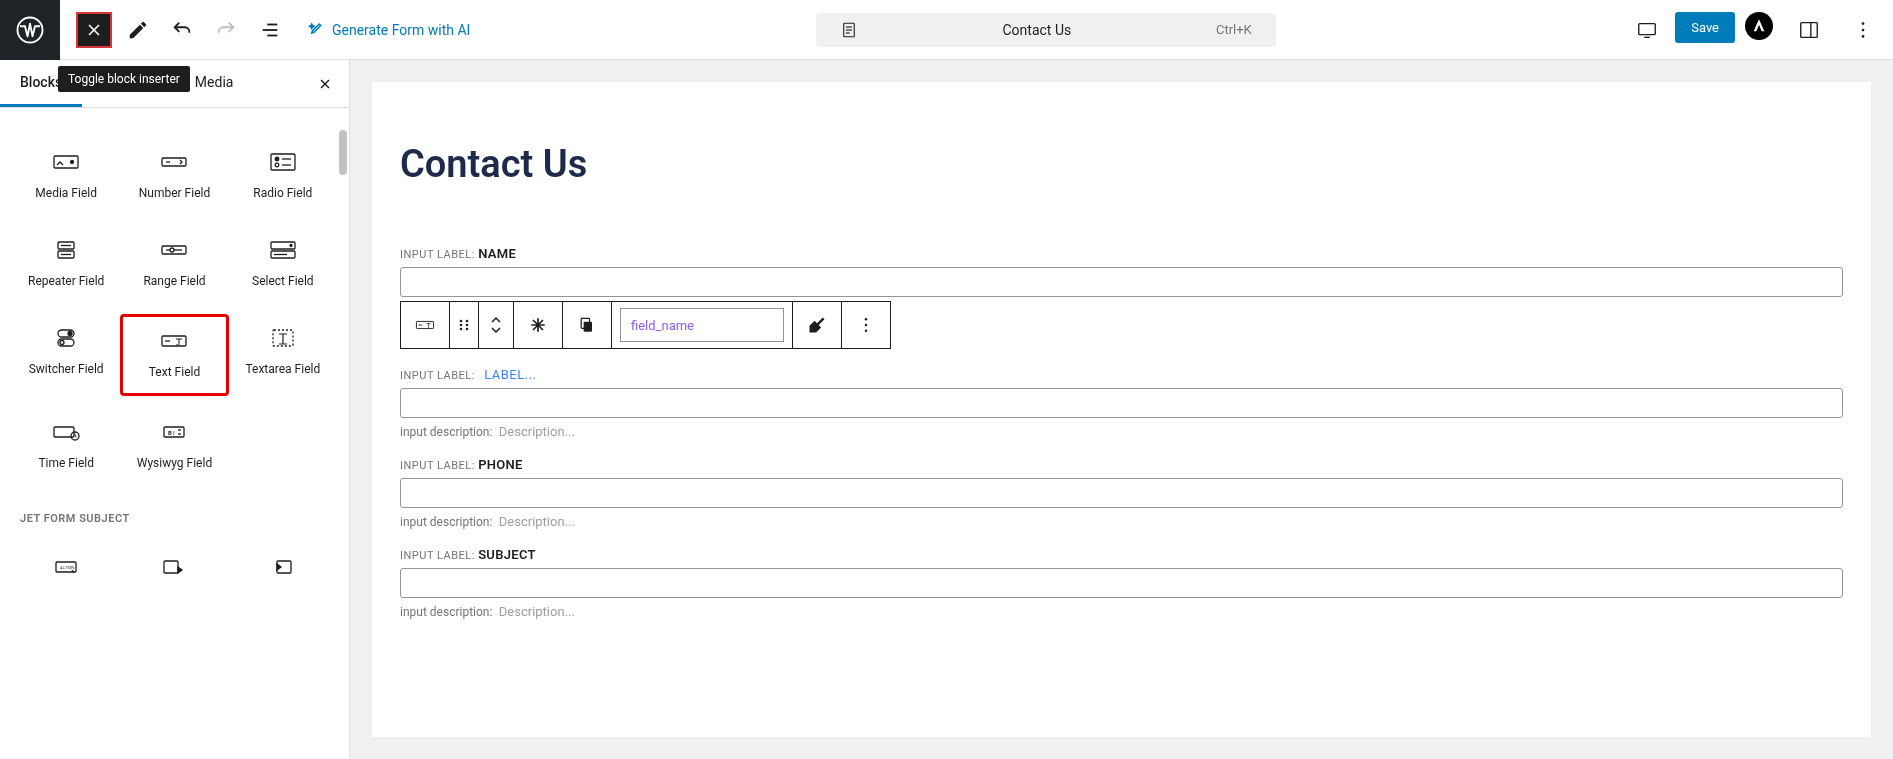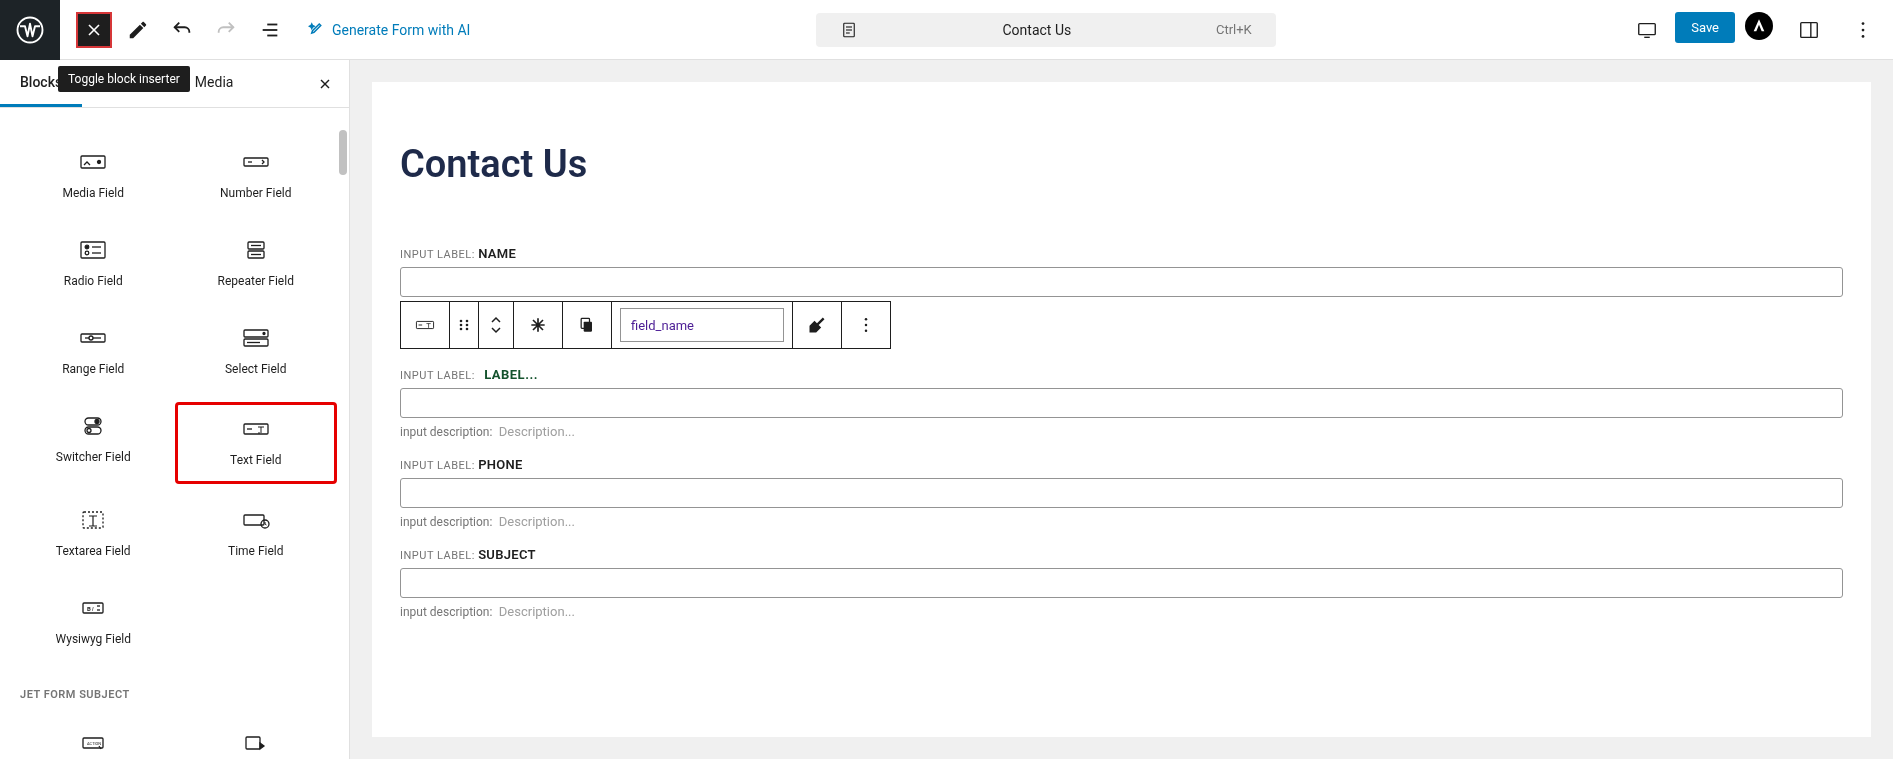--- a/index.html
+++ b/index.html
@@ -27,51 +27,51 @@
 
 .main-layout { display: flex; height: calc(100vh - 60px); }
 .sidebar { width: 350px; border-right: 1px solid #e0e0e0; display: flex; flex-direction: column; position: relative; }
 .tabs { display: flex; border-bottom: 1px solid #e0e0e0; position: relative; }
 .tab { padding: 14px 20px; font-size: 14px; cursor: pointer; color: #1e1e1e; }
 .tab.active { font-weight: 500; border-bottom: 3px solid #007cba; }
 .tab-close { position: absolute; right: 12px; top: 12px; cursor: pointer; width: 24px; height: 24px; display: flex; align-items: center; justify-content: center; }
 .tab-close svg { width: 16px; height: 16px; }
 
 .blocks-scroll { flex: 1; overflow-y: auto; padding: 30px 12px 12px 12px; position: relative; }
-.block-grid { display: grid; grid-template-columns: repeat(2, 1fr); gap: 12px 0; }
+.block-grid { display: grid; grid-template-columns: repeat(3, 1fr); gap: 12px 0; }
 .block-item { display: flex; flex-direction: column; align-items: center; padding: 14px 4px; cursor: pointer; border-radius: 4px; }
 .block-item.highlight { border: 3px solid #e60000; }
 .block-icon { width: 28px; height: 20px; display: flex; align-items: center; justify-content: center; margin-bottom: 14px; }
 .block-icon svg { width: 28px; height: 20px; }
 .block-label { font-size: 12px; color: #1e1e1e; text-align: center; }
 .section-title { font-size: 11px; font-weight: 600; color: #757575; letter-spacing: 0.5px; margin: 28px 0 18px 8px; }
 .scrollbar-track { position: absolute; right: 0; top: 0; width: 14px; height: 100%; }
 .scrollbar-thumb { position: absolute; right: 2px; top: 70px; width: 8px; height: 45px; background: #c1c1c1; border-radius: 4px; }
 
 .canvas { flex: 1; background: #f0f0f0; padding: 22px; overflow-y: auto; }
 .page { background: #fff; min-height: 100%; padding: 60px 28px 28px 28px; }
 .page-title { font-size: 38px; font-weight: 600; color: #1e2a4a; margin-bottom: 60px; }
 
 .form-field { margin-bottom: 18px; }
 .input-label-row { font-size: 11px; color: #757575; letter-spacing: 0.5px; margin-bottom: 6px; }
 .input-label-row .label-val { font-size: 13px; color: #1e1e1e; font-weight: 600; letter-spacing: 0.3px; margin-left: 0; }
-.input-label-row .label-placeholder { font-size: 13px; color: #14532d; font-weight: 700; margin-left: 6px; }
+.input-label-row .label-placeholder { font-size: 13px; color: #3b82f6; font-weight: 400; margin-left: 6px; }
 .field-input { width: 100%; height: 30px; border: 1px solid #949494; border-radius: 3px; background: #fff; }
 .input-desc { font-size: 13px; color: #9e9e9e; margin-top: 6px; }
 .input-desc .desc-label { color: #757575; font-size: 12px; }
 
 .block-toolbar { display: inline-flex; border: 1px solid #1e1e1e; background: #fff; margin-top: 4px; height: 48px; }
 .tb-cell { border-right: 1px solid #1e1e1e; display: flex; align-items: center; justify-content: center; padding: 0 14px; cursor: pointer; }
 .tb-cell:last-child { border-right: none; }
 .tb-cell svg { width: 20px; height: 20px; }
 .tb-double { display: flex; flex-direction: column; width: 26px; }
 .tb-double .half { flex: 1; display: flex; align-items: center; justify-content: center; }
 .tb-double .half svg { width: 14px; height: 10px; }
 .tb-drag svg { width: 16px; height: 16px; }
-.tb-input { width: 164px; height: 34px; border: 1px solid #949494; padding: 0 10px; font-size: 13px; color: #4c1d95; background: #fff; }
+.tb-input { width: 164px; height: 34px; border: 1px solid #949494; padding: 0 10px; font-size: 13px; color: #8b5cf6; background: #fff; }
 .tb-input-cell { padding: 0 8px; }
 </style>
 </head>
 <body>
 
 <div class="topbar">
   <div class="wp-logo">
     <svg viewBox="0 0 24 24" fill="none" stroke="#fff" stroke-width="1.5">
         <circle cx="12" cy="12" r="10"></circle>
         <path d="M4 9h4l2 8 2-10 2 10 2-8h4" stroke-linejoin="round"></path>

